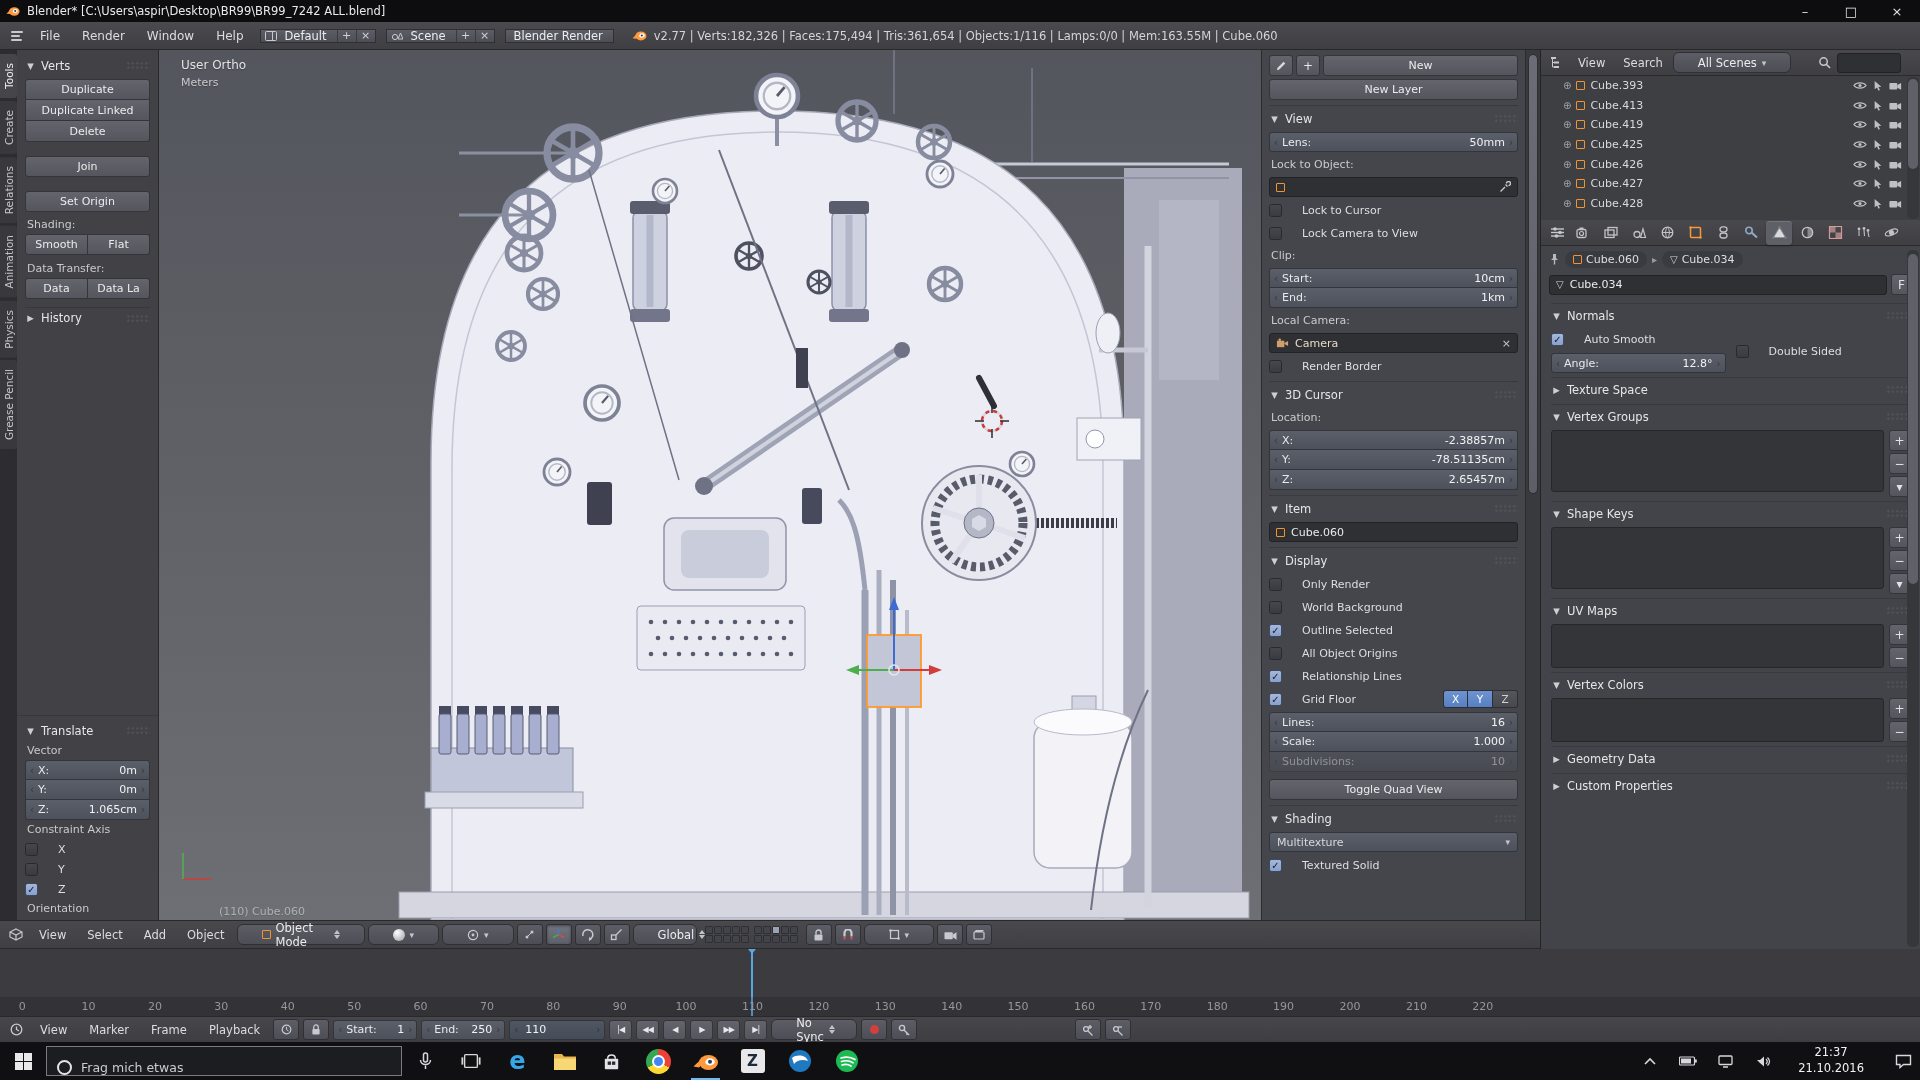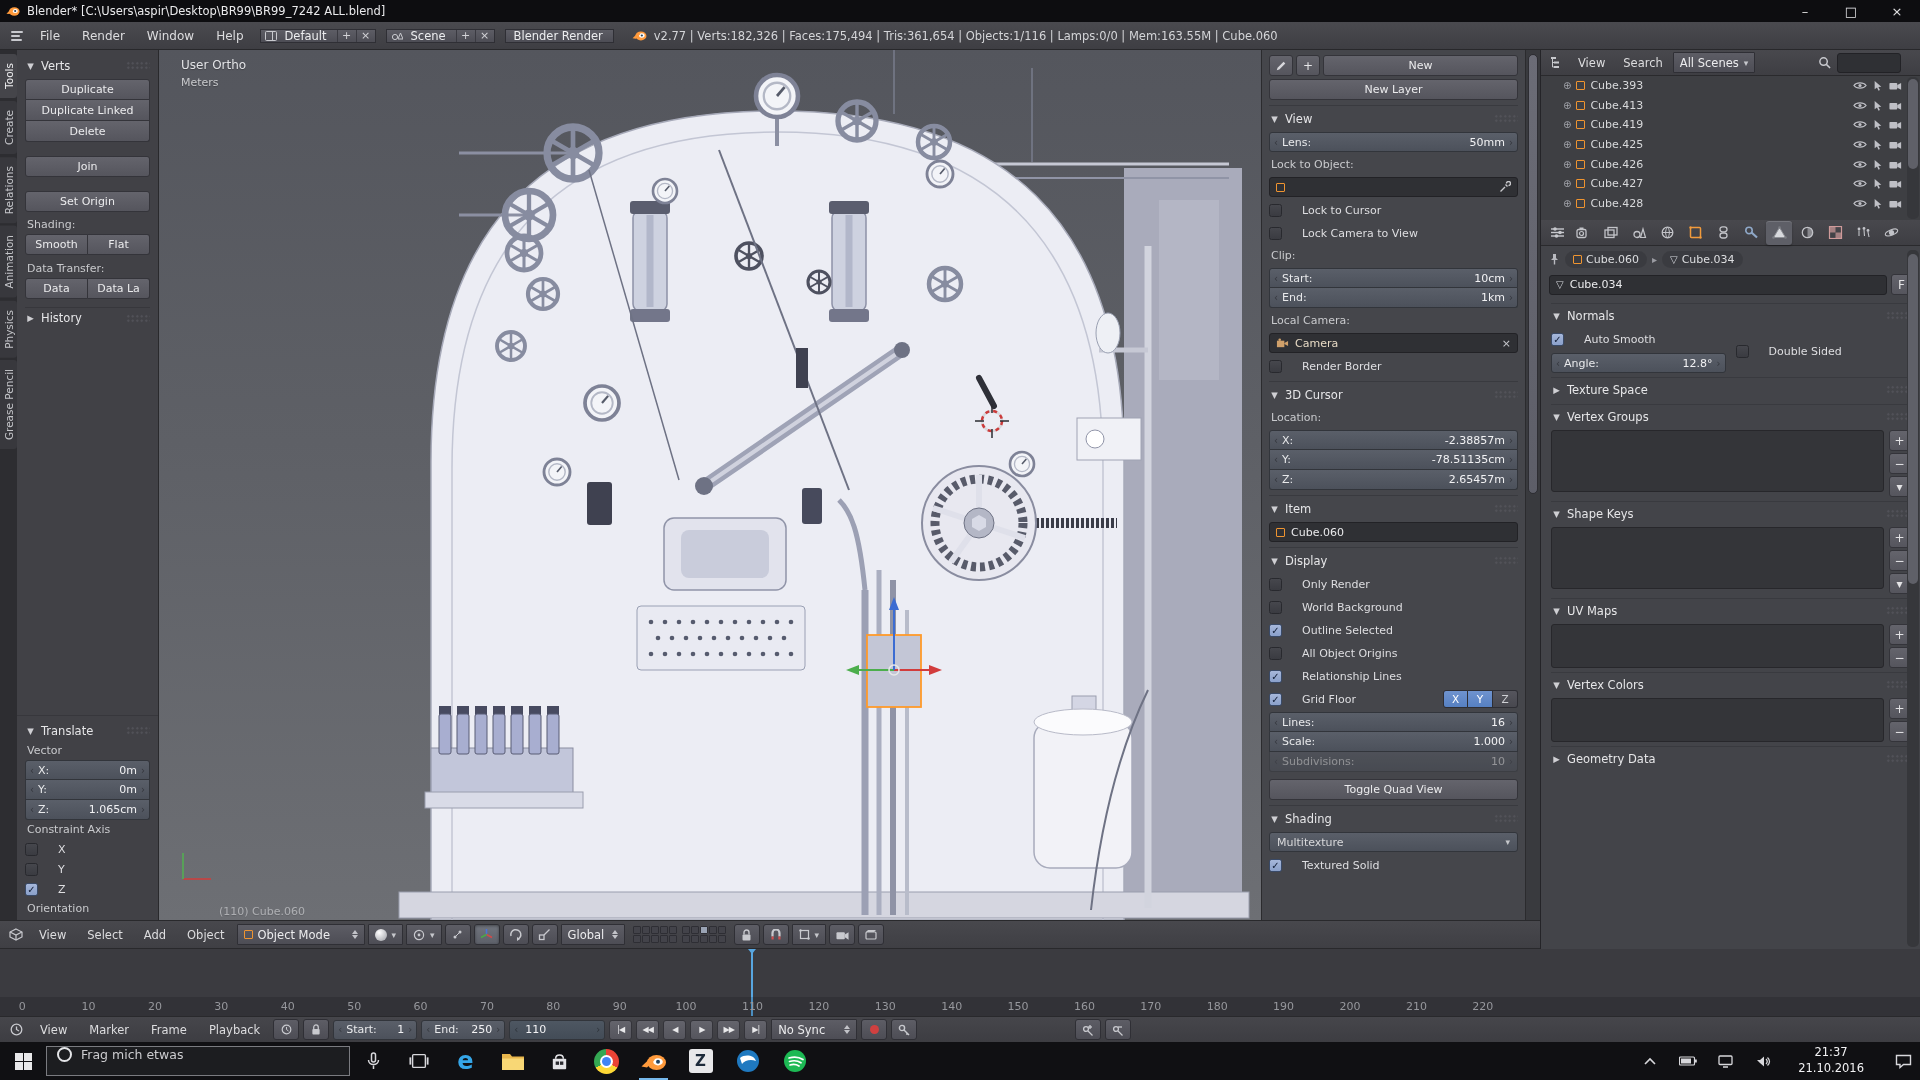--- a/index.html
+++ b/index.html
@@ -113,21 +113,21 @@
 .listrow{display:flex;gap:5px}
 .listbox{flex:1;background:#343539;border:1px solid #27272b;border-radius:3px}
 .listcol{display:flex;flex-direction:column;gap:2px}
 .sqb{width:21px;height:21px;background:linear-gradient(#64646c,#55555d);border:1px solid #34343a;border-radius:3px;display:flex;align-items:center;justify-content:center;font-size:12px;color:#e4e4e6}
 #pscroll{position:absolute;top:30px;right:1px;bottom:2px;width:12px;background:#36373b;border-radius:5px}
 #pscroll .thumb{position:absolute;left:1px;right:1px;top:4px;height:330px;background:#5f6068;border-radius:5px}
 
 
 #vheader{left:0;top:920px;width:1540px;height:29px;background:linear-gradient(#48484d,#3f3f44);border-top:1px solid #29292c;border-bottom:1px solid #29292c;display:flex;align-items:center;padding:0 5px;gap:3px;position:absolute}
 #vheader .menu{padding:0 9px;font-size:11.5px}
-.hdd{height:21px;background:linear-gradient(#5d5d65,#4d4d55);border:1px solid #2f2f35;border-radius:1px;display:flex;align-items:center;padding:0 6px;gap:5px;font-size:11.5px;color:#ececee;flex:none}
+.hdd{height:21px;background:linear-gradient(#5d5d65,#4d4d55);border:1px solid #2f2f35;border-radius:6px;display:flex;align-items:center;padding:0 24px;gap:5px;font-size:11.5px;color:#ececee;flex:none}
 .hbtn{width:26px;height:21px;background:linear-gradient(#5d5d65,#4d4d55);border:1px solid #2f2f35;border-radius:3px;display:flex;align-items:center;justify-content:center;flex:none}
 .hbtn.on{background:linear-gradient(#71757e,#5d6069);box-shadow:inset 0 1px 3px rgba(0,0,0,.4)}
 .layers{display:flex;gap:5px;margin:0 5px}
 .lgrid{display:grid;grid-template-columns:repeat(5,8px);grid-template-rows:8px 8px;gap:1px}
 .lcell{background:#43434a;border:1px solid #2e2e34;border-radius:1px}
 .lcell.on{background:#9aa3b4}
 
 
 #timeline{left:0;top:949px;width:1920px;height:67px;background:#3b3b40;position:absolute;overflow:hidden}
 #tl-nums{position:absolute;left:0;right:0;bottom:0;height:19px;display:flex;align-items:center;background:rgba(0,0,0,.14)}
@@ -135,21 +135,21 @@
 .tl-num:first-child{margin-left:-11px}
 #playhead{position:absolute;left:751px;top:0;bottom:0;width:2px;background:#58a6e0}
 #playhead::after{content:"";position:absolute;top:0;left:-3px;border-left:4px solid transparent;border-right:4px solid transparent;border-top:5px solid #58a6e0}
 #tlheader{left:0;top:1016px;width:1920px;height:26px;background:linear-gradient(#46464b,#3d3d42);border-top:1px solid #29292c;display:flex;align-items:center;padding:0 5px;gap:4px;position:absolute}
 #tlheader .menu{padding:0 9px;font-size:11.5px}
 .pb{width:23px;height:20px;background:linear-gradient(#64646c,#55555d);border:1px solid #34343a;border-radius:3px;display:flex;align-items:center;justify-content:center;font-size:8px;color:#e8e8ea;letter-spacing:-1px;flex:none}
 
 
 #taskbar{left:0;top:1042px;width:1920px;height:38px;background:#101013;display:flex;align-items:center;position:absolute}
 .tb-btn{width:46px;height:38px;display:flex;align-items:center;justify-content:center;flex:none}
-#tb-search{width:304px;height:30px;background:#1c1d20;border:1px solid #7a7b80;display:flex;align-items:flex-start;gap:9px;padding:0 10px;color:#cccccf;font-size:12.5px;flex:none}
+#tb-search{width:356px;height:30px;background:#1c1d20;border:1px solid #7a7b80;display:flex;align-items:flex-end;gap:9px;padding:0 10px;color:#cccccf;font-size:12.5px;flex:none}
 .cortana{width:15px;height:15px;border:2px solid #e4e5e8;border-radius:50%;flex:none}
 .tb-app{width:47px;height:38px;display:flex;align-items:center;justify-content:center;position:relative;flex:none}
 .tb-app.open::after{content:"";position:absolute;bottom:0;left:9px;right:9px;height:2px;background:#76b9ed}
 .tray{margin-left:auto;display:flex;align-items:center;gap:13px}
 .tray .flat-ic{width:25px}
 .clock{text-align:center;font-size:11.5px;color:#f2f2f4;line-height:1.35;padding:0 9px;white-space:nowrap}
 .chrome{width:25px;height:25px;border-radius:50%;background:conic-gradient(#ea4335 0 120deg,#fdd835 120deg 240deg,#34a853 240deg 360deg);display:flex;align-items:center;justify-content:center}
 .chrome i{width:13px;height:13px;border-radius:50%;background:#fff;display:flex;align-items:center;justify-content:center}
 .chrome i b{width:9px;height:9px;border-radius:50%;background:#4285f4}
 .edge-e{font-size:24px;font-weight:bold;color:#35a6e8;line-height:1}
@@ -1055,20 +1055,27 @@
         </div>
       </div>
 
       <div class="sect">
         <div class="phead closed">
             <span class="arr"></span>
             <span>Geometry Data</span>
             <span class="grip"></span>
           </div>
       </div>
+      <div class="sect">
+        <div class="phead closed">
+            <span class="arr"></span>
+            <span>Custom Properties</span>
+            <span class="grip"></span>
+          </div>
+      </div>
     </div>
     <div id="pscroll">
         <div class="thumb"></div>
       </div>
   </div>
 
   <div id="vheader">
     <span class="flat-ic">
         <svg width="14" height="13" viewBox="0 0 14 13">
           <path d="M7 1 L13 4 L13 9 L7 12 L1 9 L1 4 Z" fill="none" stroke="#c8c9ce" stroke-width="1.2"></path>

